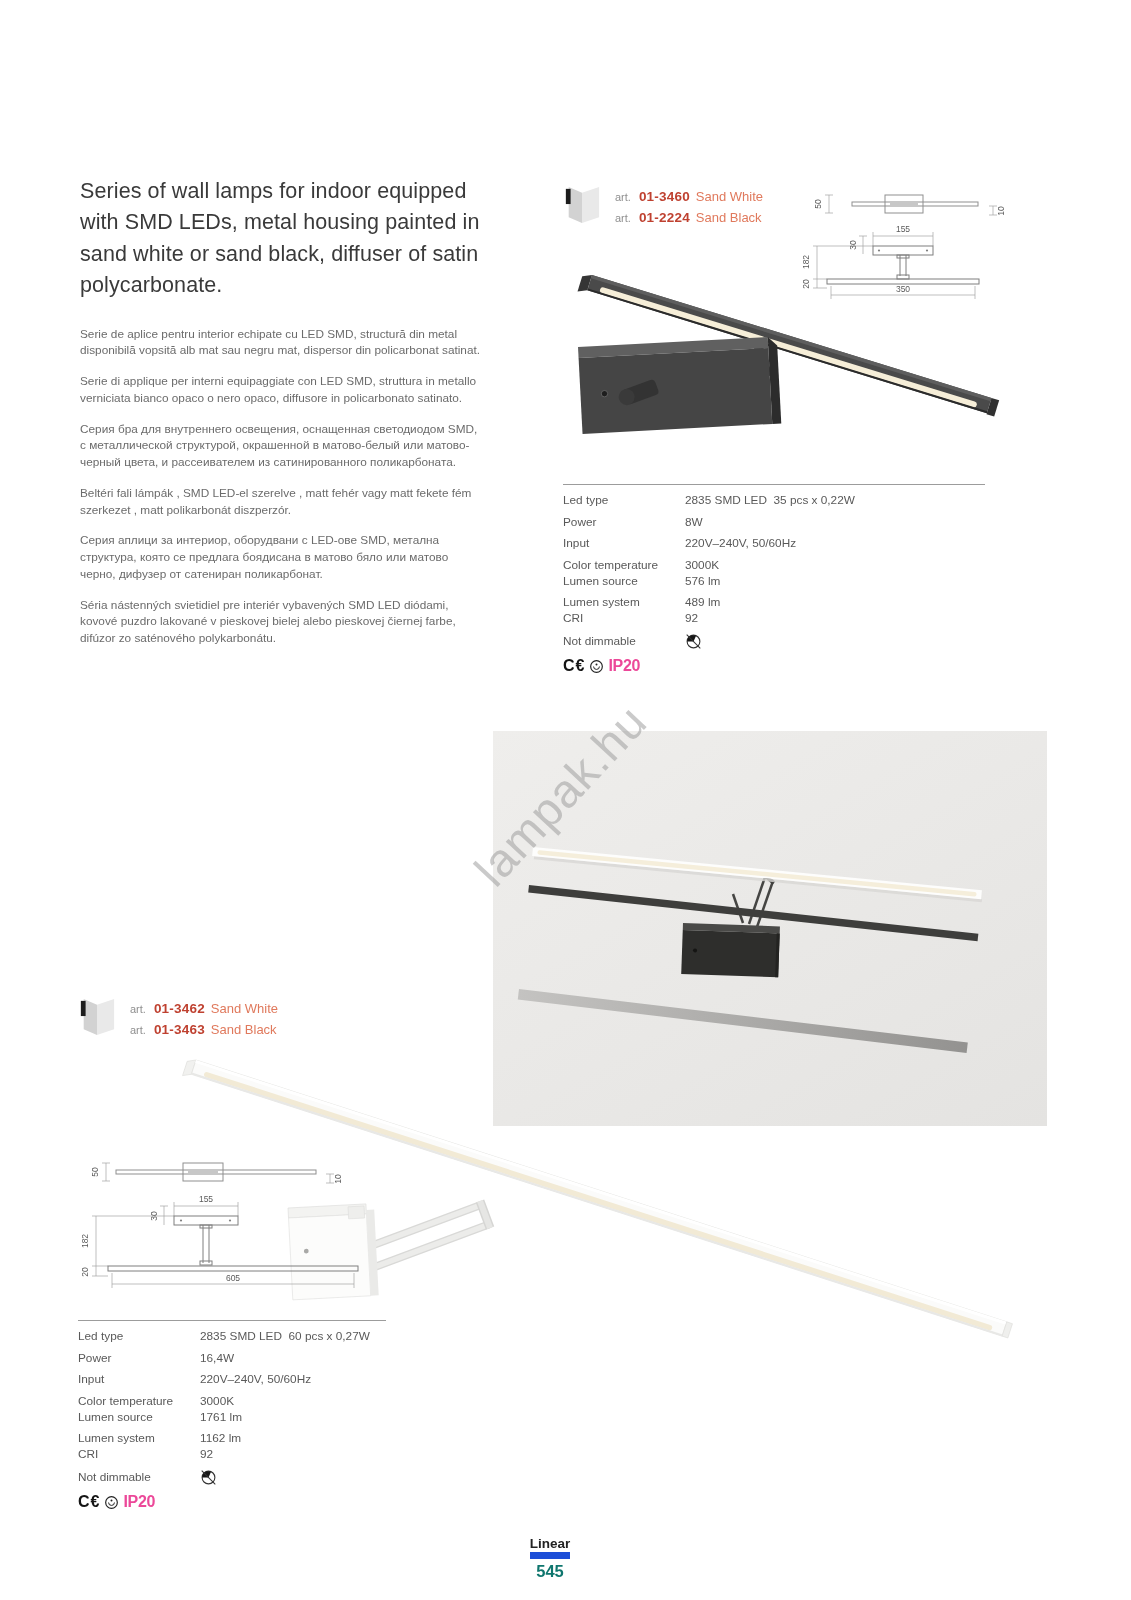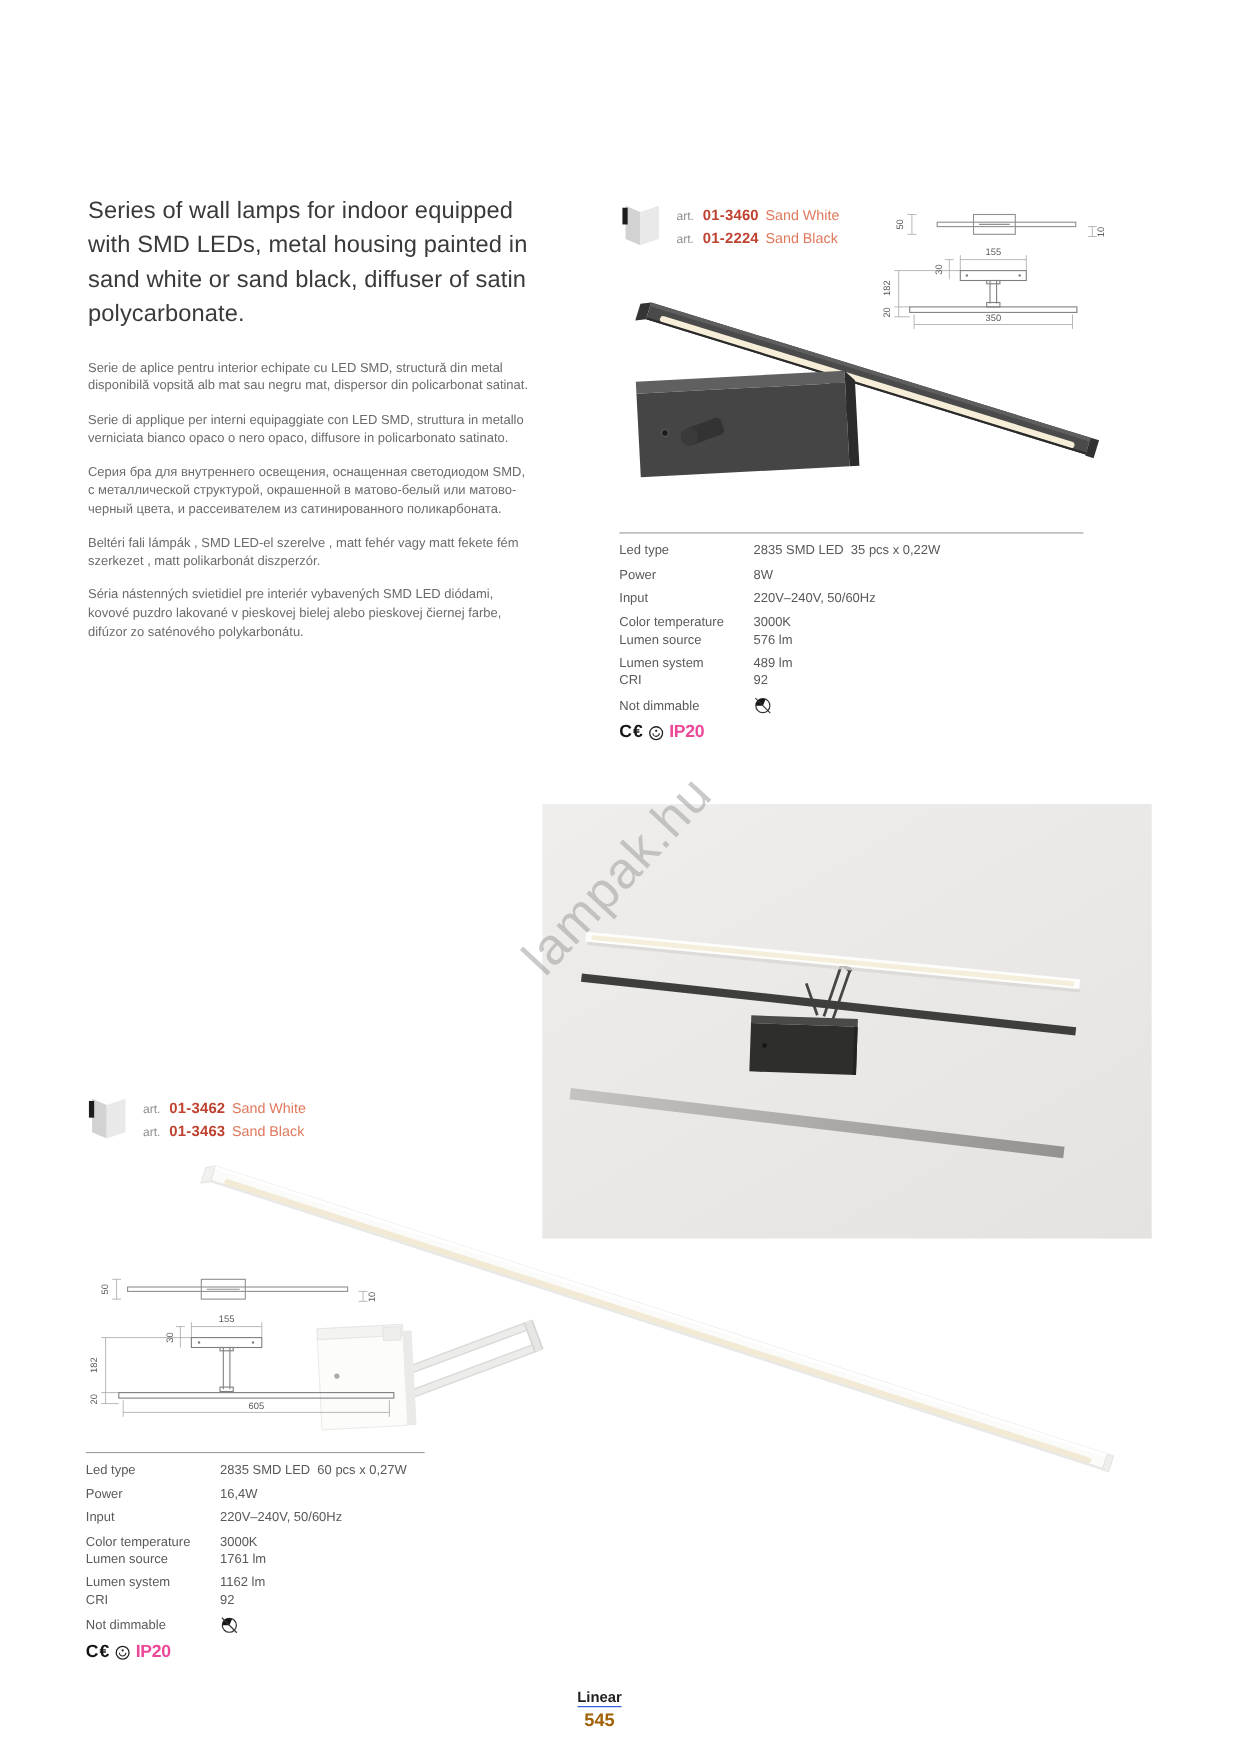--- a/index.html
+++ b/index.html
@@ -1,21 +1,21 @@
 <!DOCTYPE html>
 <html><head>
 <meta charset="utf-8">
 <style>
   html,body{margin:0;padding:0;}
   body{
     width:1131px;height:1600px;background:#ffffff;
     font-family:"Liberation Sans", sans-serif;
     -webkit-font-smoothing:antialiased;
   }
-  .page{position:relative;width:1090px;height:1600px;overflow:hidden;background:#fff;}
+  .page{position:relative;width:1090px;height:1600px;overflow:hidden;background:#fff;padding-left:10px;}
 
   
   .intro{position:absolute;left:80px;top:176px;width:404px;}
   .intro h1{
     margin:0 0 24px 0;font-size:21.5px;line-height:1.46;font-weight:400;
     color:#3a3a3a;letter-spacing:.1px;
   }
   .intro p{
     margin:0 0 14px 0;font-size:11.8px;line-height:1.42;color:#6b6b6b;font-weight:400;
   }
@@ -59,34 +59,35 @@
   svg text{font-family:"Liberation Sans", sans-serif;fill:#5a5a5a;}
   .dim-svg{position:absolute;}
   .dim1{left:797px;top:182px;}
   .dim2{left:78px;top:1148px;}
   .lamp1{position:absolute;left:560px;top:243px;}
   .lamp2{position:absolute;left:168px;top:1036px;}
 
   
   .footer{position:absolute;left:0;right:0;top:1534px;text-align:center;color:#222;}
   .footer .series{display:inline-block;font-size:13.5px;font-weight:600;
-    border-bottom:1px solid #1d4ed8;padding-bottom:1px;}
-  .footer .pagenum{font-size:16.5px;font-weight:700;margin-top:3px;color:#a16207;}
+    border-bottom:7px solid #1d4ed8;padding-bottom:1px;}
+  .footer .pagenum{font-size:16.5px;font-weight:700;margin-top:3px;color:#0f766e;}
 </style>
 </head>
 <body>
 
 <div class="page">
 
   <div class="intro">
     <h1>Series of wall lamps for indoor equipped with SMD LEDs, metal housing painted in sand white or sand black, diffuser of satin polycarbonate.</h1>
     <p>Serie de aplice pentru interior echipate cu LED SMD, structură din metal disponibilă vopsită alb mat sau negru mat, dispersor din policarbonat satinat.</p>
     <p>Serie di applique per interni equipaggiate con LED SMD, struttura in metallo verniciata bianco opaco o nero opaco, diffusore in policarbonato satinato.</p>
     <p>Серия бра для внутреннего освещения, оснащенная светодиодом SMD, с металлической структурой, окрашенной в матово-белый или матово-черный цвета, и рассеивателем из сатинированного поликарбоната.</p>
     <p>Beltéri fali lámpák , SMD LED-el szerelve , matt fehér vagy matt fekete fém szerkezet , matt polikarbonát diszperzór.</p>
+    <p>Серия аплици за интериор, оборудвани с LED-ове SMD, метална структура, която се предлага боядисана в матово бяло или матово черно, дифузер от сатениран поликарбонат.</p>
     <p>Séria nástenných svietidiel pre interiér vybavených SMD LED diódami, kovové puzdro lakované v pieskovej bielej alebo pieskovej čiernej farbe, difúzor zo saténového polykarbonátu.</p>
   </div>
 
   <div class="art-block" style="left:563px;top:184px;">
     <svg class="wall-icon" width="38" height="42" viewBox="0 0 40 44">
       <polygon points="6,3 20,9 20,41 6,35" fill="#d2d2d2"></polygon>
       <polygon points="20,9 38,3 38,35 20,41" fill="#e9e9e9"></polygon>
       <rect x="3" y="5" width="5" height="16" fill="#1c1c1c"></rect>
     </svg>
     <div class="art-rows">

